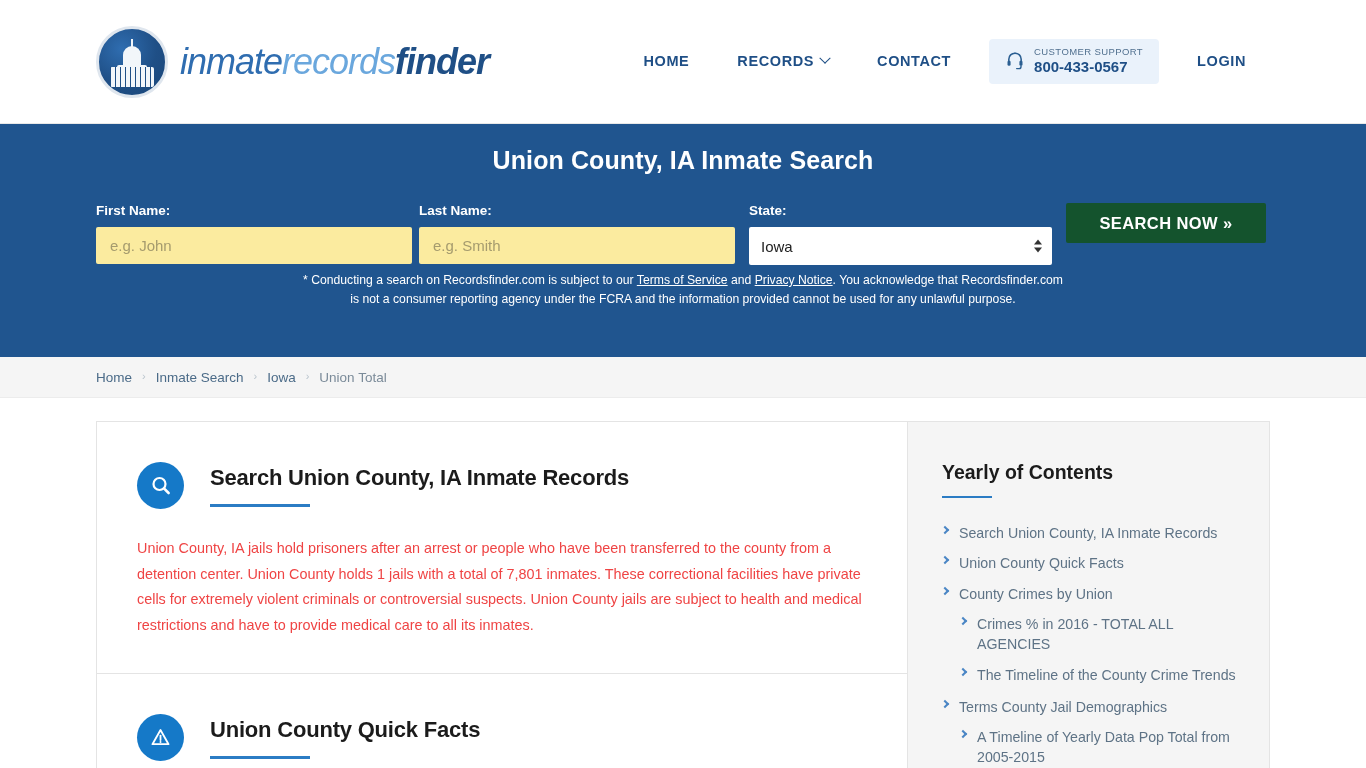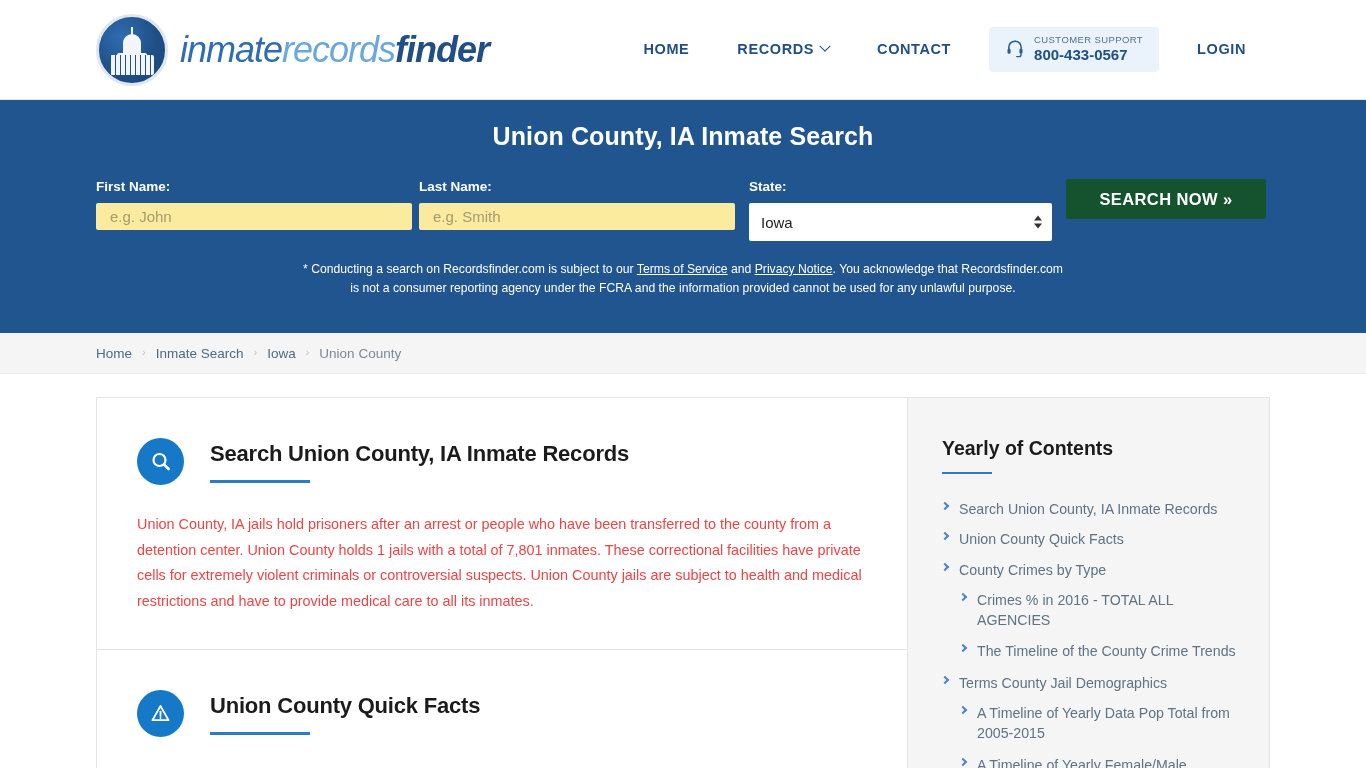--- a/index.html
+++ b/index.html
@@ -7,21 +7,21 @@
   html, body {
     margin: 0; padding: 0;
     width: 1366px; height: 768px;
     overflow: hidden;
     background: #ffffff;
     font-family: "Liberation Sans", sans-serif;
   }
 
   
   .site-header {
-    height: 100px;
+    height: 124px;
     background: #ffffff;
     display: flex;
     align-items: center;
     padding: 0 96px 0 96px;
     border-bottom: 1px solid #e8e8e8;
   }
   .brand { display: flex; align-items: center; gap: 12px; }
   .brand-seal {
     width: 72px; height: 72px; border-radius: 50%;
     background: radial-gradient(circle at 34% 30%, #2f6db0 0%, #1f4f86 55%, #1b4678 100%);
@@ -100,21 +100,21 @@
     color: #ffffff; font-size: 25px; font-weight: 700;
     text-align: center; margin: 0 0 28px 0; letter-spacing: .1px;
   }
   .search-row { display: flex; align-items: flex-start; gap: 0; }
   .field { display: flex; flex-direction: column; }
   .field-label {
     color: #ffffff; font-size: 13.5px; font-weight: 700;
     margin-bottom: 9px;
   }
   .text-input {
-    width: 316px; height: 27px;
+    width: 316px; height: 37px;
     background: #fbeb9f; border: none; border-radius: 2px;
     padding: 0 14px; font-size: 15px; color: #4a4a30;
     font-family: "Liberation Sans", sans-serif;
   }
   .text-input::placeholder { color: #a59b6e; }
   .field-gap { width: 7px; }
   .field-gap-lg { width: 14px; }
   .select-wrap { position: relative; }
   .state-select {
     width: 303px; height: 38px;
@@ -134,21 +134,21 @@
   .sel-arrows .up { border-bottom: 5px solid #333; }
   .sel-arrows .dn { border-top: 5px solid #333; }
   .search-btn {
     width: 200px; height: 40px; margin-left: 14px;
     background: #14532d; color: #ffffff; border: none; border-radius: 2px;
     font-size: 16.5px; font-weight: 700; letter-spacing: .4px;
     cursor: pointer; font-family: "Liberation Sans", sans-serif;
   }
   .disclaimer {
     color: #ffffff; font-size: 12.2px; text-align: center;
-    line-height: 1.55; margin-top: 19px;
+    line-height: 1.55; margin-top: 6px;
   }
   .disclaimer a { color: #ffffff; text-decoration: underline; }
 
   
   .crumb-bar {
     height: 41px; background: #f5f5f5;
     display: flex; align-items: center; padding: 0 96px;
     border-bottom: 1px solid #ececec;
   }
   .crumb { font-size: 13.5px; color: #4b6b88; text-decoration: none; cursor: pointer; }
@@ -302,21 +302,21 @@
   </div>
 </div>
 
 <div class="crumb-bar">
   <a class="crumb">Home</a>
   <span class="crumb-sep">›</span>
   <a class="crumb">Inmate Search</a>
   <span class="crumb-sep">›</span>
   <a class="crumb">Iowa</a>
   <span class="crumb-sep">›</span>
-  <span class="crumb last">Union County</span>
+  <span class="crumb last">Union Total</span>
 </div>
 
 <div class="page-wrap">
 
   <div class="content-col">
 
     <div class="section">
       <div class="sec-head">
         <div class="sec-icon">
           <svg viewBox="0 0 24 24" width="24" height="24">
@@ -362,21 +362,21 @@
       <li class="toc-item">
           <span class="toc-chev"></span>
           <span class="toc-text">Search Union County, IA Inmate Records</span>
         </li>
       <li class="toc-item">
           <span class="toc-chev"></span>
           <span class="toc-text">Union County Quick Facts</span>
         </li>
       <li class="toc-item">
           <span class="toc-chev"></span>
-          <span class="toc-text">County Crimes by Type</span>
+          <span class="toc-text">County Crimes by Union</span>
         </li>
       <li class="toc-item sub">
           <span class="toc-chev"></span>
           <span class="toc-text">Crimes % in 2016 - TOTAL ALL AGENCIES</span>
         </li>
       <li class="toc-item sub">
           <span class="toc-chev"></span>
           <span class="toc-text">The Timeline of the County Crime Trends</span>
         </li>
       <li class="toc-item">

